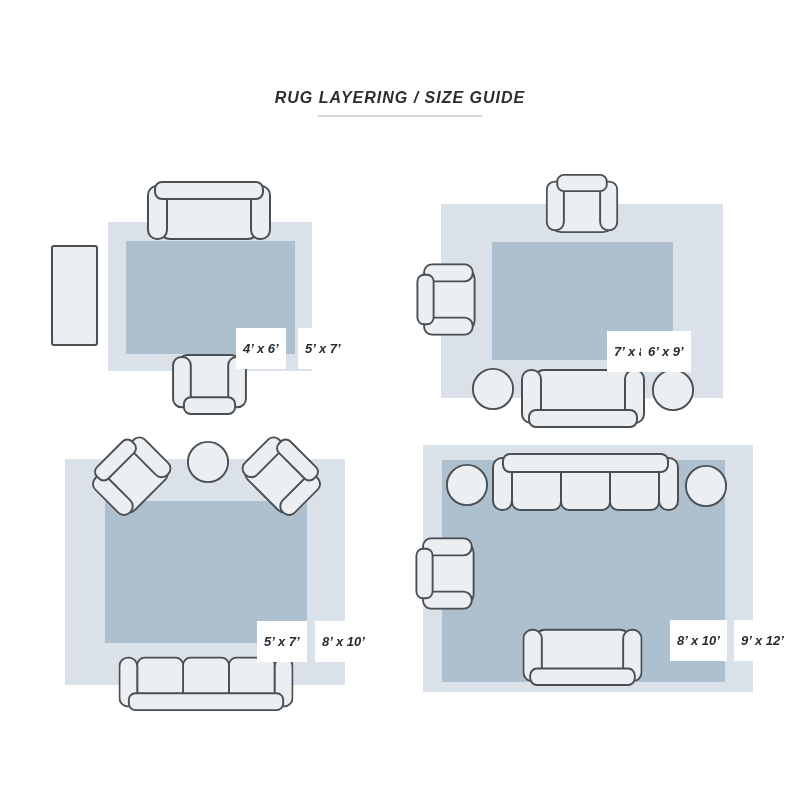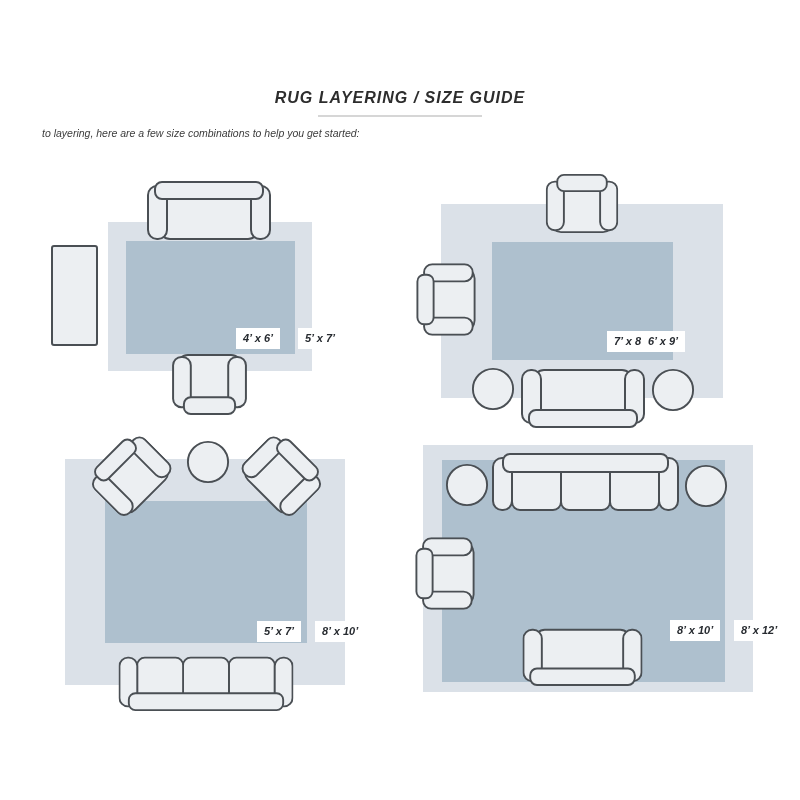--- a/index.html
+++ b/index.html
@@ -27,22 +27,22 @@
   .rug.outer { background:var(--outer-rug,#dbe1e8); }
   .rug.inner { background:var(--inner-rug,#aec0ce); }
   .furn {
     position:absolute; overflow:visible;
     fill:var(--furniture-fill,#eceff2);
     stroke:var(--furniture-stroke,#4a4f54);
     stroke-width:2; stroke-linejoin:round;
   }
   .size-label {
     position:absolute; background:#ffffff;
-    font-size:11px; font-weight:bold; line-height:15px;
-    padding:3px 7px; color:var(--label-text,#272b30);
+    font-size:13px; font-weight:bold; line-height:15px;
+    padding:13px 7px; color:var(--label-text,#272b30);
     white-space:nowrap;
   }
   .symlib { position:absolute; width:0; height:0; overflow:hidden; }
 </style>
 </head>
 <body>
 
 <div class="stage">
 
   <svg class="symlib" aria-hidden="true">
@@ -78,21 +78,20 @@
       <symbol id="sym-table" viewBox="0 0 47 101">
         <rect x="1" y="1" width="45" height="99" rx="2"></rect>
       </symbol>
     </defs>
   </svg>
 
   <div class="page-title">RUG LAYERING / SIZE GUIDE</div>
   <div class="title-divider"></div>
 
   <div class="intro">
-    <div>to layering, here are a few size combinations to help you get started:</div>
   </div>
 
   <section>
     <div class="rug outer" style="left:108px; top:214px; width:204px; height:149px;"></div>
     <div class="rug inner" style="left:126px; top:233px; width:169px; height:113px;"></div>
     <svg class="furn" style="left:147px; top:173px; width:124px; height:63px;" viewBox="0 0 124 63">
         <use href="#sym-loveseat"></use>
       </svg>
     <svg class="furn" style="left:51px; top:237px; width:47px; height:101px;" viewBox="0 0 47 101">
         <use href="#sym-table"></use>
@@ -157,16 +156,16 @@
     <svg class="furn" style="left:684px; top:456px; width:44px; height:44px;" viewBox="0 0 46 46">
         <use href="#sym-pouf"></use>
       </svg>
     <svg class="furn" style="left:408px; top:535px; width:74px; height:61px; transform:rotate(90deg);" viewBox="0 0 76 64">
         <use href="#sym-armchair"></use>
       </svg>
     <svg class="furn" style="left:520px; top:617px; width:125px; height:61px; transform:rotate(180deg);" viewBox="0 0 124 63">
         <use href="#sym-loveseat"></use>
       </svg>
     <div class="size-label" style="left:670px; top:612px;">8’ x 10’</div>
-    <div class="size-label" style="left:734px; top:612px;">8’ x 12’</div>
+    <div class="size-label" style="left:734px; top:612px;">9’ x 12’</div>
   </section>
 
 </div>
 
 </body></html>

